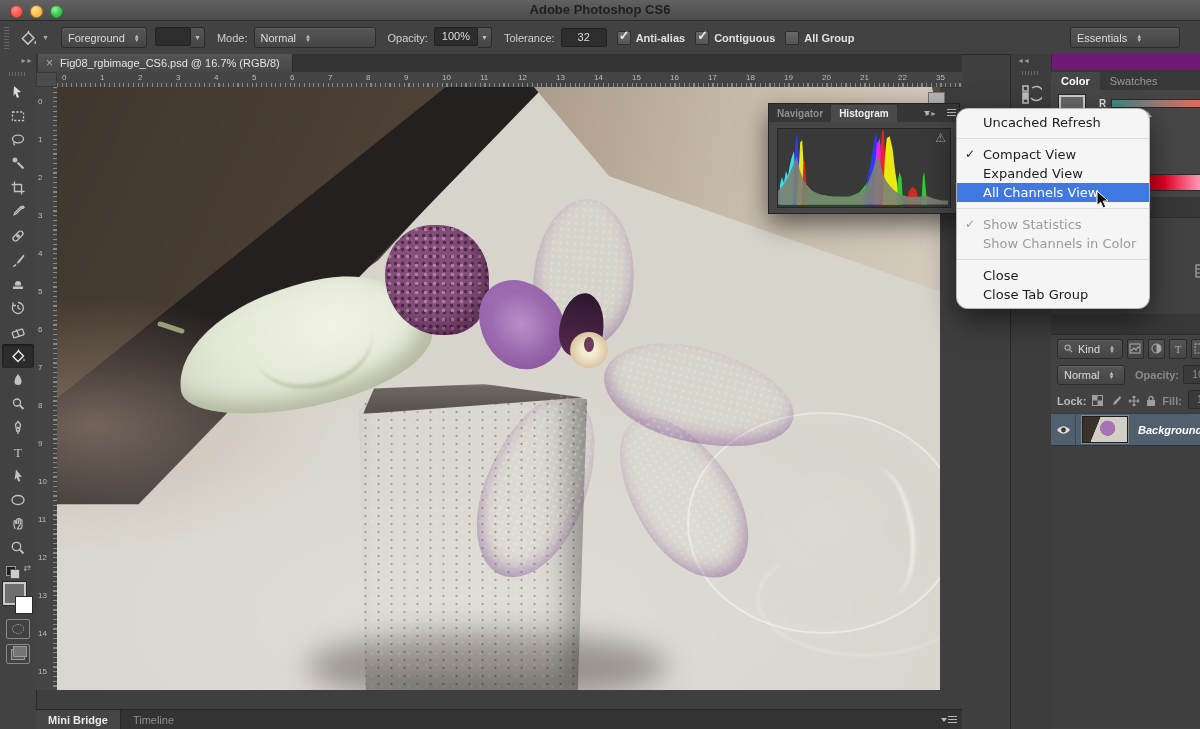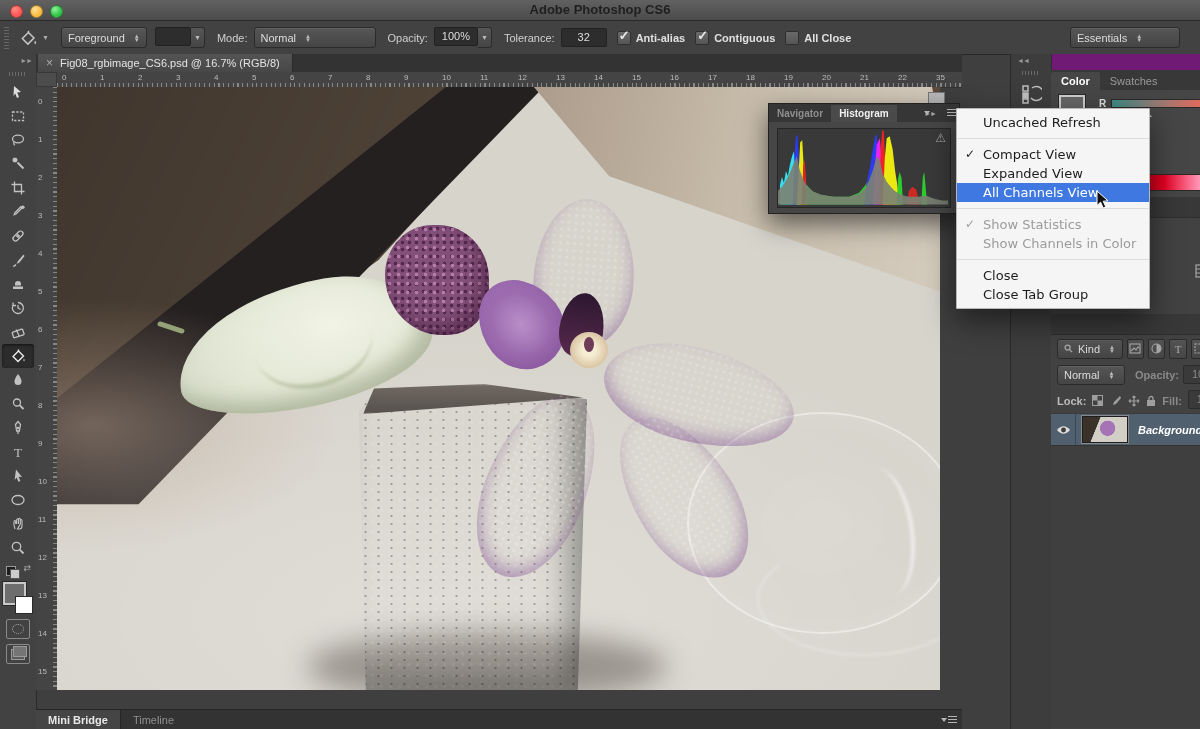--- a/index.html
+++ b/index.html
@@ -190,21 +190,21 @@
   .hpanel{position:absolute;left:768px;top:103px;width:190px;height:109px;background:#464646;
     border:1px solid #222;box-shadow:0 10px 24px rgba(0,0,0,.55);z-index:30;}
   .hp-tabs{position:relative;height:18px;background:#363636;display:flex;align-items:flex-end;font-size:10px;font-weight:700;}
   .hp-tab{padding:3px 8px;color:#8f8f8f;}
   .hp-tab.active{background:#4a4a4a;color:#f0f0f0;}
   .hp-icons{position:absolute;right:3px;top:4px;color:#aaa;font-size:7px;letter-spacing:-1px;display:flex;gap:4px;align-items:center;}
   .hwell{position:absolute;left:8px;top:24px;width:172px;height:78px;background:#393939;border:1px solid #262626;}
   .hwarn{position:absolute;right:4px;top:2px;color:#a8a8a8;font-size:12px;z-index:2;}
   
   .cmenu{position:absolute;left:956px;top:108px;width:192px;background:#f5f5f5;border:1px solid rgba(0,0,0,.25);
-    border-radius:1px;box-shadow:0 12px 30px rgba(0,0,0,.5);padding:4px 0;z-index:50;
+    border-radius:12px;box-shadow:0 12px 30px rgba(0,0,0,.5);padding:4px 0;z-index:50;
     font-family:"DejaVu Sans",sans-serif;font-size:13px;color:#1c1c1c;}
   .mi{position:relative;height:19px;line-height:19px;padding-left:26px;white-space:nowrap;}
   .mi .mcheck{position:absolute;left:8px;top:0;font-size:12px;}
   .mi.hl{background:#3f78e0;color:#fff;}
   .mi.dis{color:#9b9b9b;}
   .msep{height:1px;background:#dcdcdc;margin:6px 0;}
   .cursor{position:absolute;left:1096px;top:190px;z-index:60;}
   svg{display:block;}
 </style>
 </head>
@@ -253,21 +253,21 @@
       <span class="vbox" style="width:32px">100%</span>
       <span class="dd-btn">▼</span>
     </span>
     <span class="lbl">Tolerance:</span>
     <span class="vbox" style="width:34px">32</span>
     <span class="chk on"></span>
     <span style="font-size:11px;color:#e0e0e0;font-weight:700">Anti-alias</span>
     <span class="chk on"></span>
     <span style="font-size:11px;color:#e0e0e0;font-weight:700">Contiguous</span>
     <span class="chk"></span>
-    <span style="font-size:11px;color:#e0e0e0;font-weight:700">All Close</span>
+    <span style="font-size:11px;color:#e0e0e0;font-weight:700">All Group</span>
     <div class="sel" style="width:96px;margin-left:auto;margin-right:20px">
       <span>Essentials</span>
       <span class="updn">
           <span>▲</span>
           <span>▼</span>
         </span>
     </div>
   </div>
 
   <div class="toolbar">

